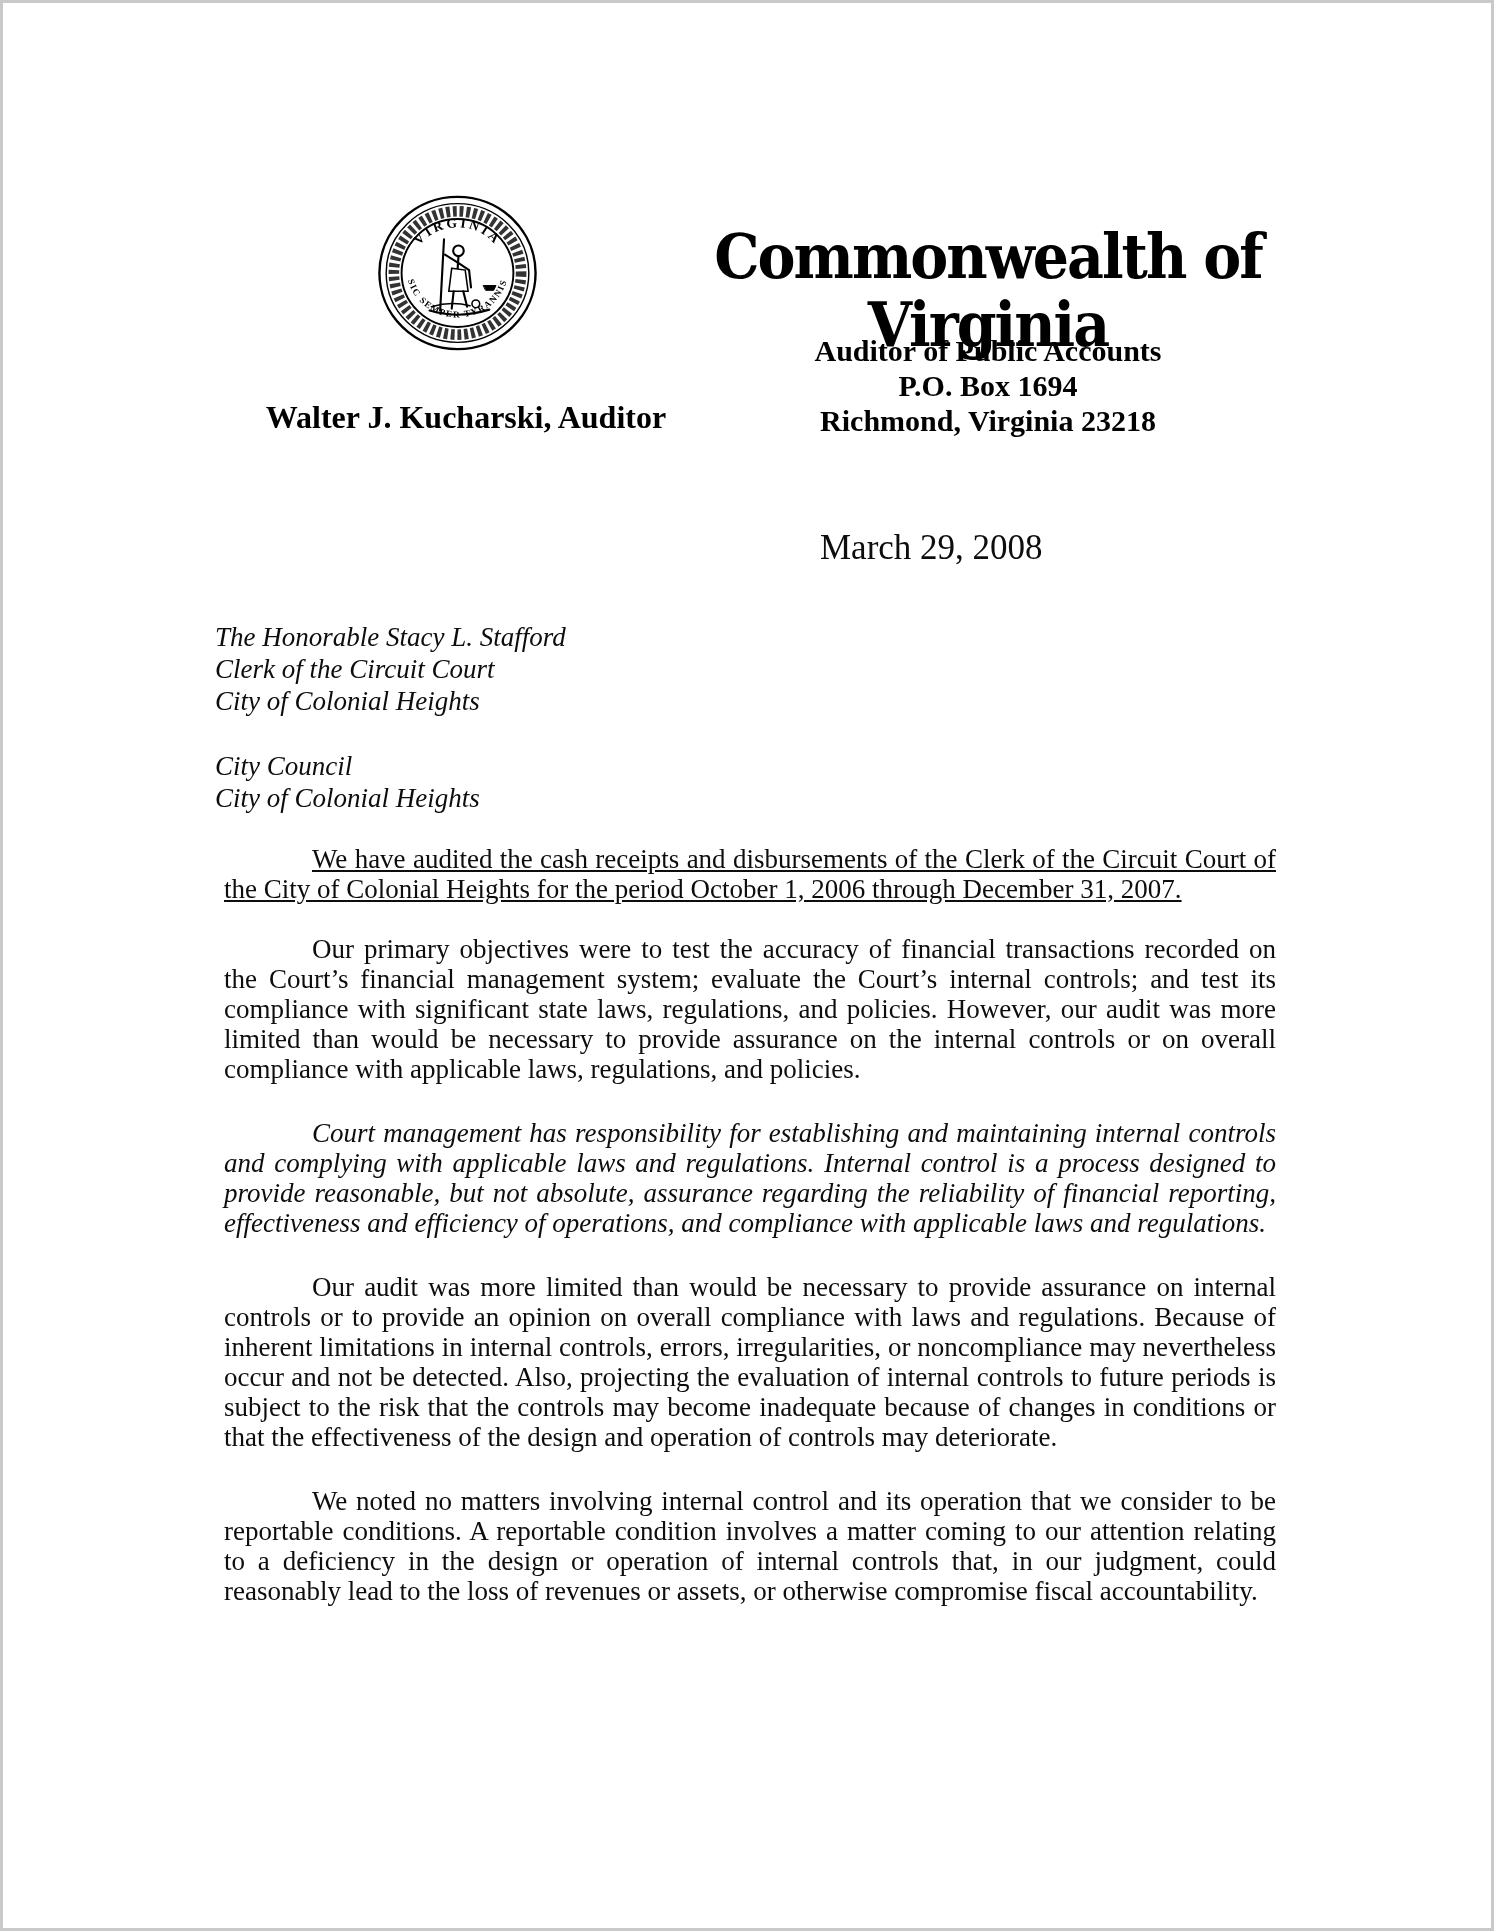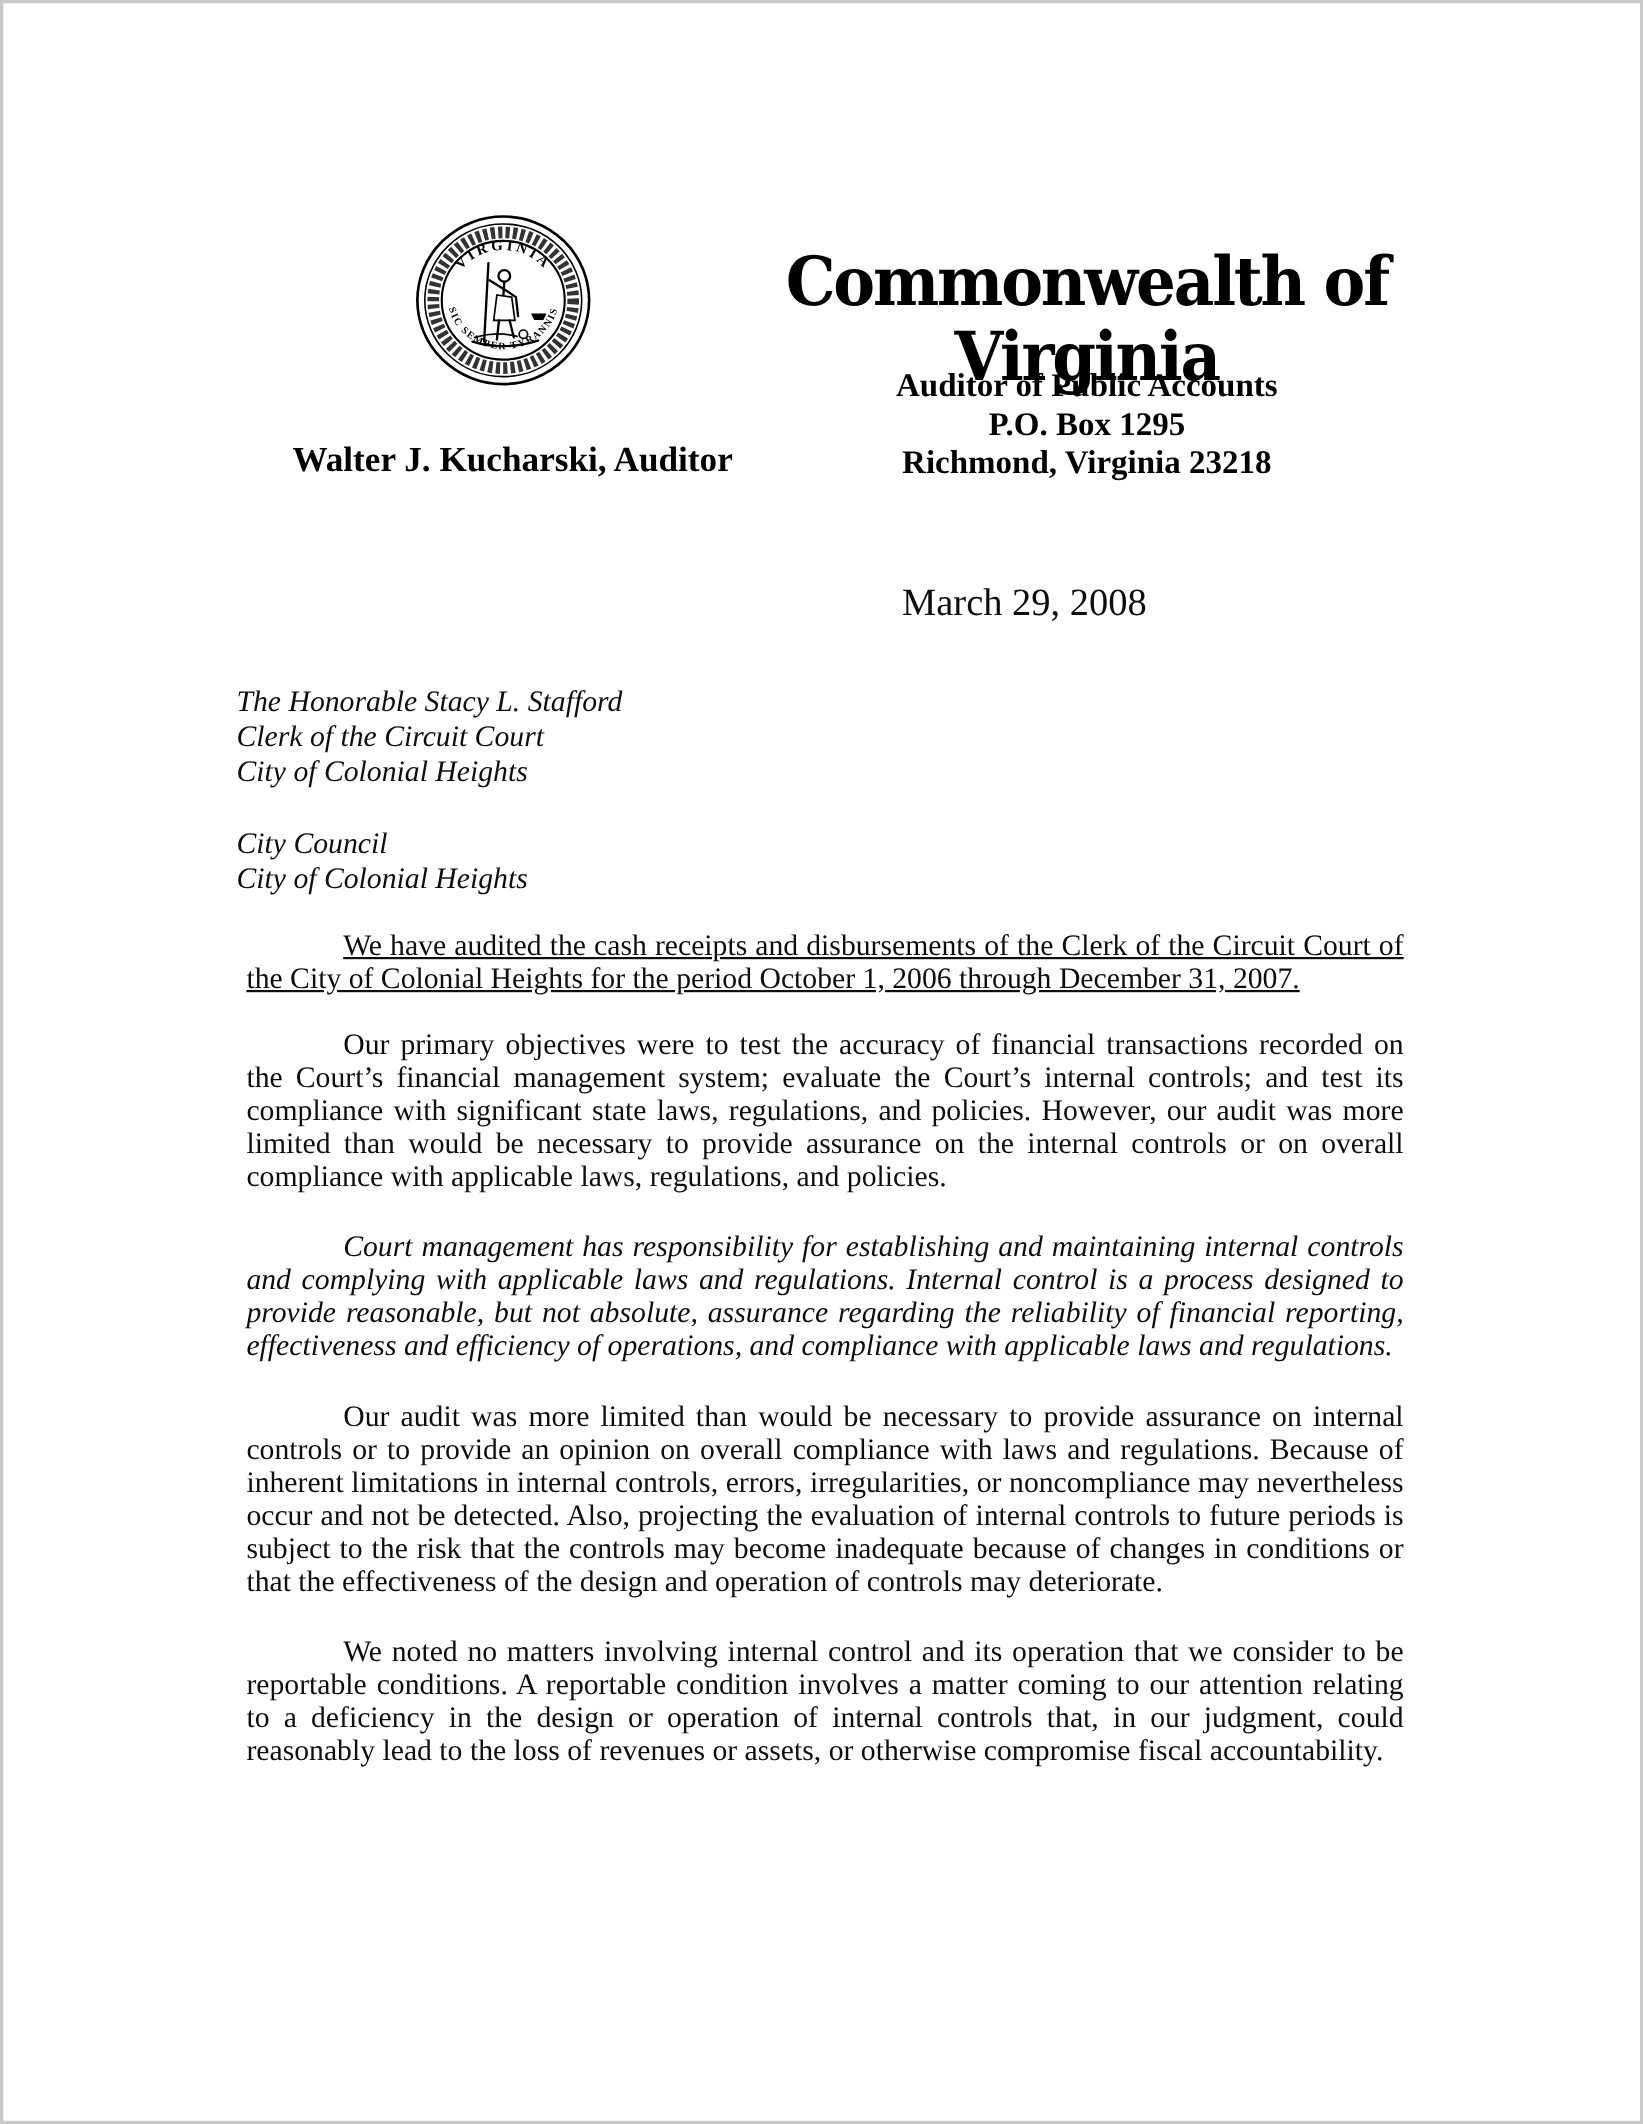--- a/index.html
+++ b/index.html
@@ -99,21 +99,21 @@
       <path d="M58,118 Q78,112 98,117" stroke-width="1.6"></path>
       <circle cx="104" cy="115" r="4" fill="#fff" stroke-width="1.6"></circle>
       <path d="M112,96 h13 l-2.5,5 h-8 Z" fill="#000" stroke-width="1"></path>
     </g>
   </svg>
 
   <div class="abs gothic-title">Commonwealth of Virginia</div>
 
   <div class="abs office-block">
     <div>Auditor of Public Accounts</div>
-    <div>P.O. Box 1295</div>
+    <div>P.O. Box 1694</div>
     <div>Richmond, Virginia 23218</div>
   </div>
 
   <div class="abs auditor-name">Walter J. Kucharski, Auditor</div>
 
   <div class="abs date-line">March 29, 2008</div>
 
   <div class="abs addr addr1">
     <div>The Honorable Stacy L. Stafford</div>
     <div>Clerk of the Circuit Court</div>

